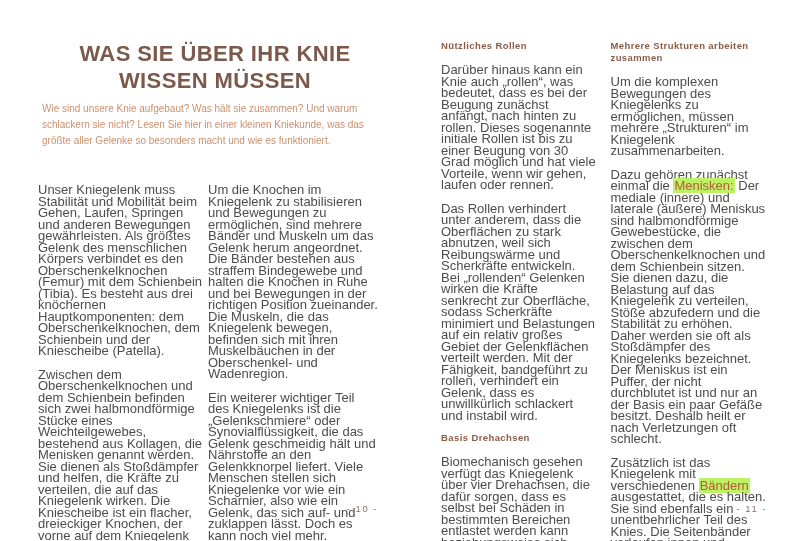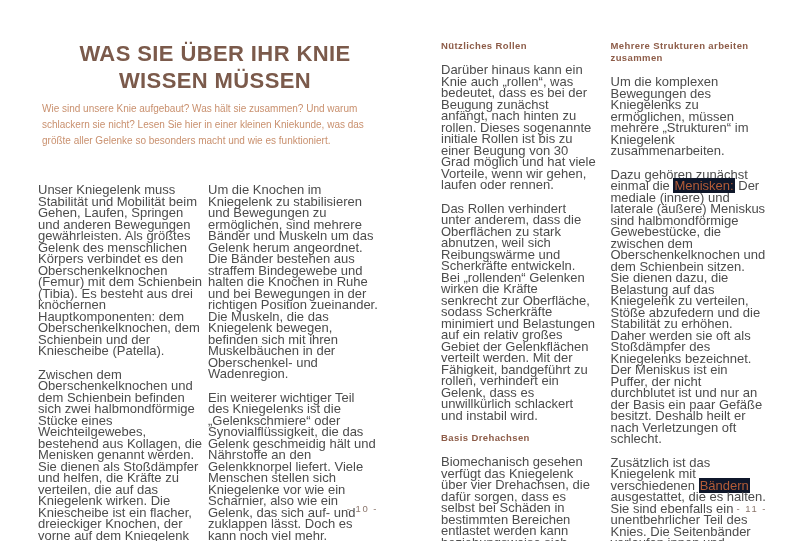--- a/index.html
+++ b/index.html
@@ -34,21 +34,21 @@
     color: #4c4c4c;
     margin: 12px 0 11px 0;
   }
   .col h3.heading {
     font-size: 9.5px; line-height: 12px;
     font-weight: bold;
     color: #8d5c48; letter-spacing: 0.4px;
     margin: 0 0 1px 0;
   }
   .hl {
-    background: #0f172a;
+    background: #bef264;
     color: #b35c38;
     padding: 0 1px;
   }
 
   .page-number {
     position: absolute; top: 503px;
     font-size: 9.5px; color: #8a756b; letter-spacing: 1.5px;
     text-align: right;
   }
   .page-number.left  { left: 38px;  width: 340px; }

